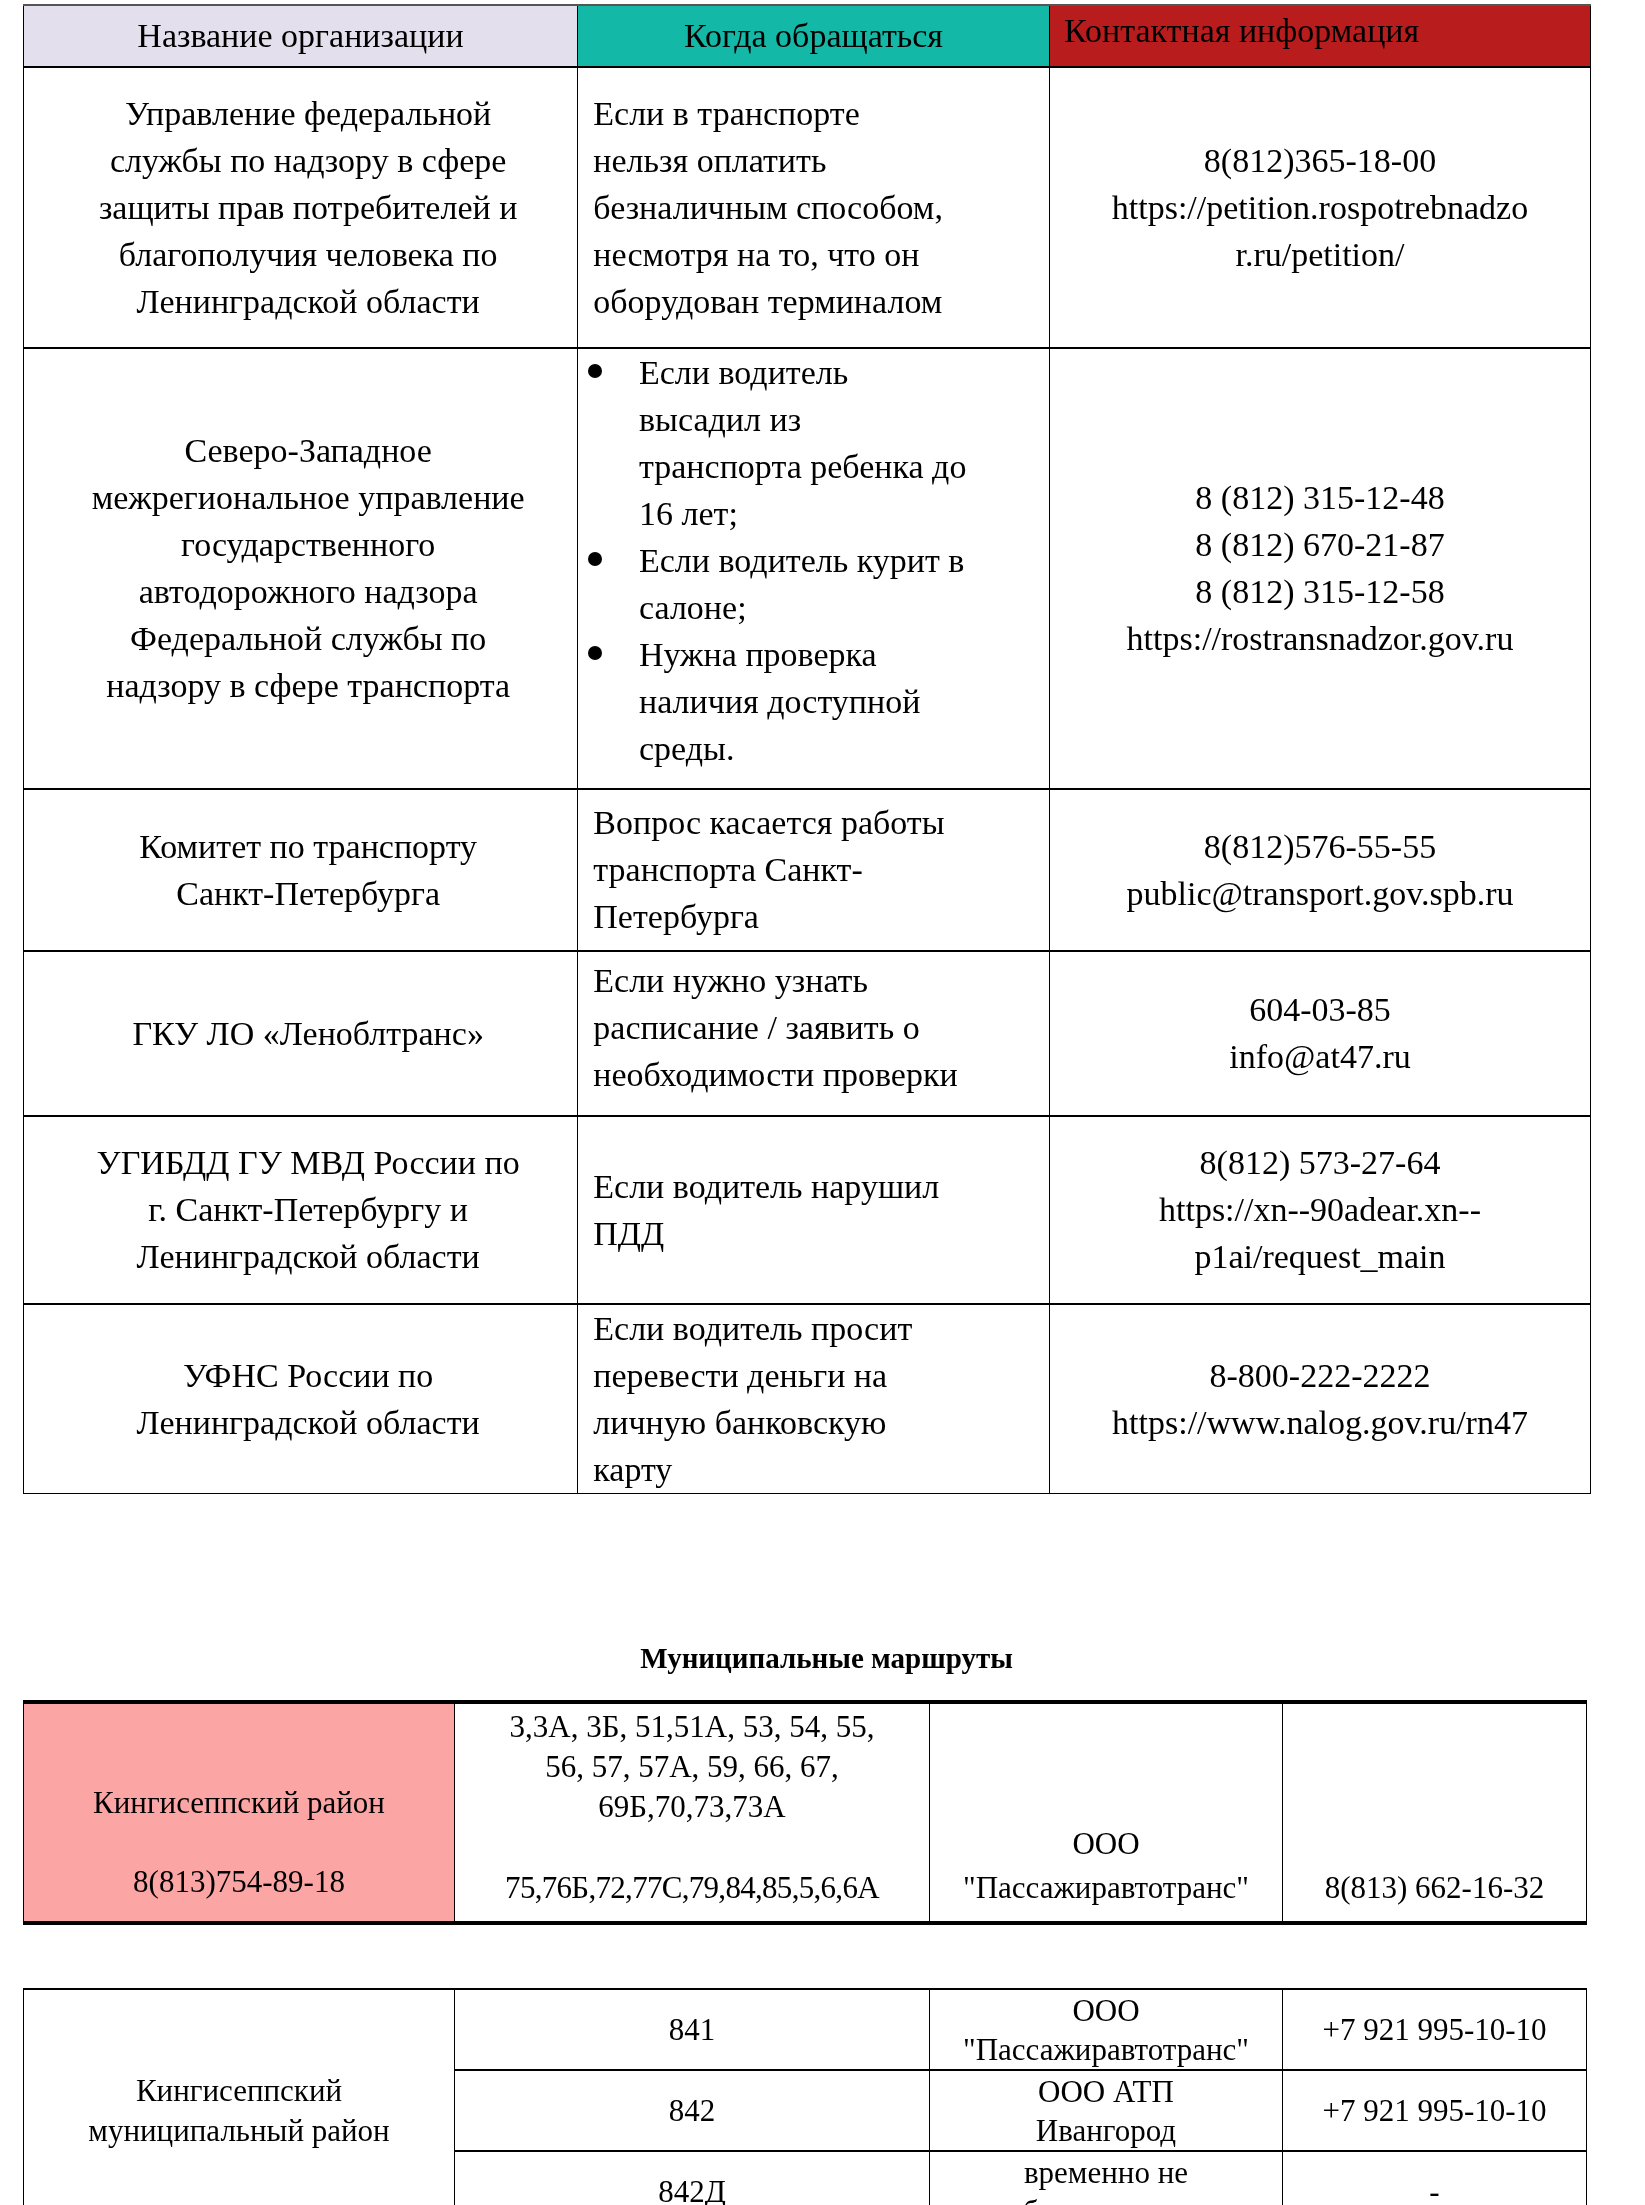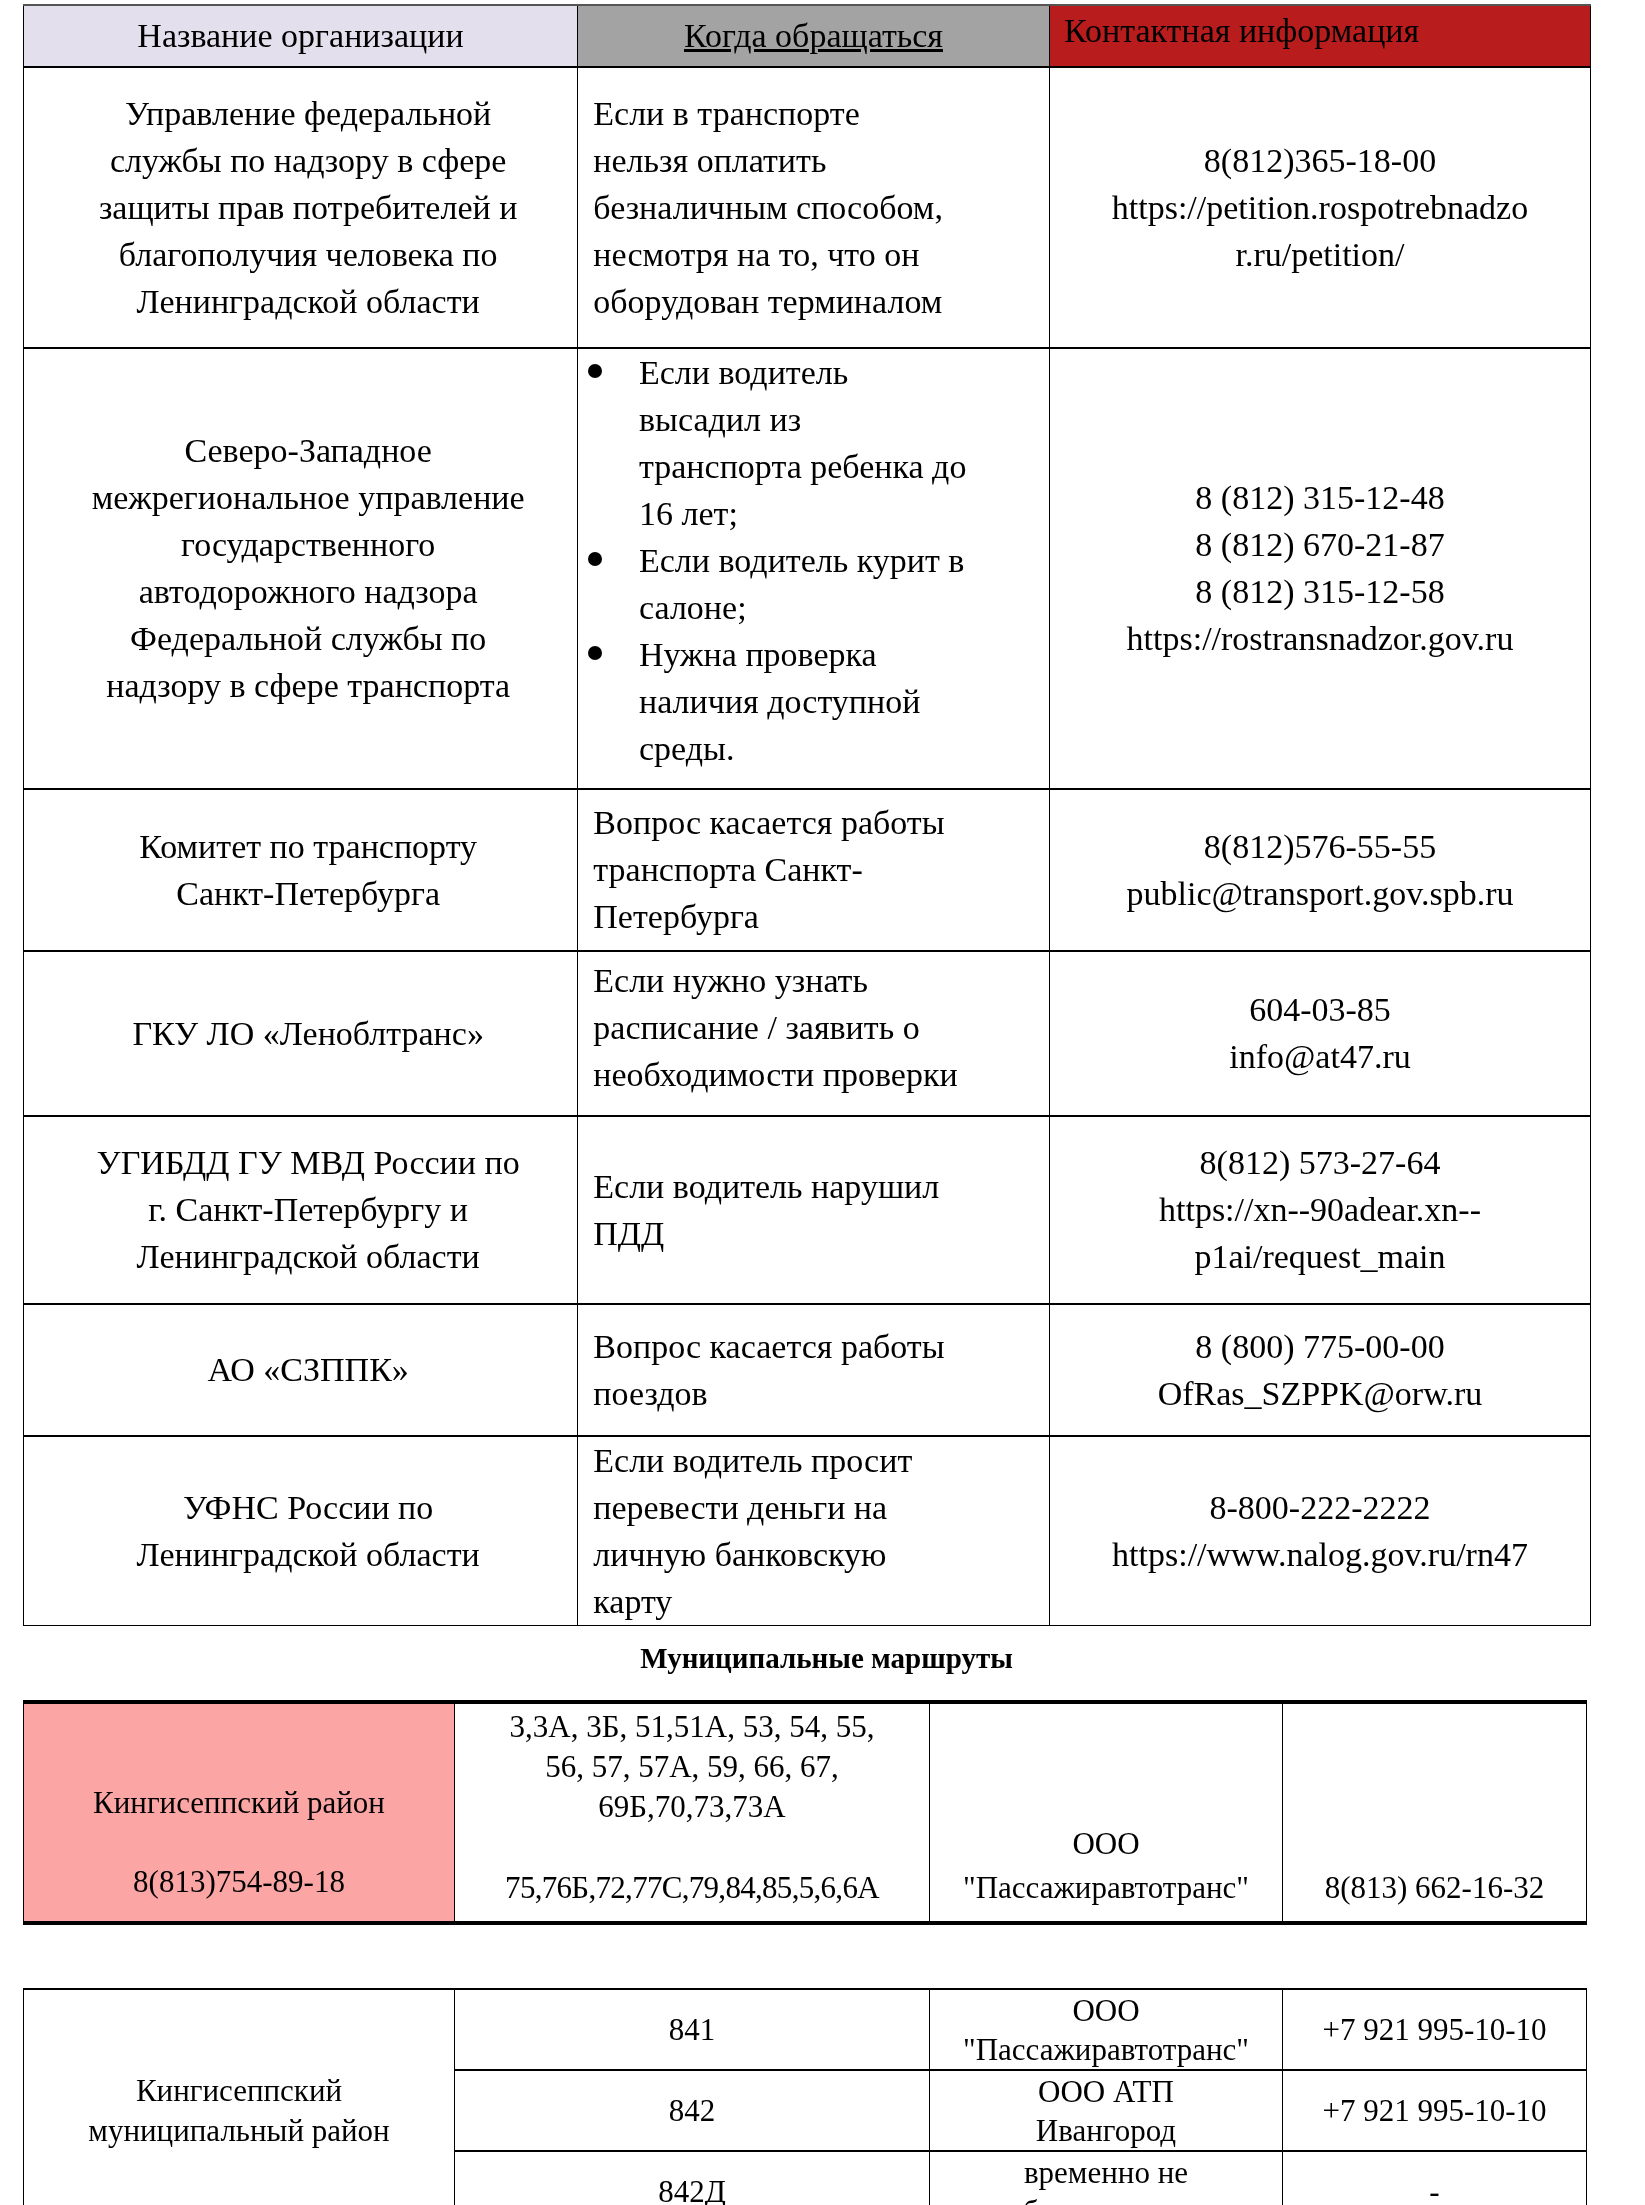--- a/index.html
+++ b/index.html
@@ -8,21 +8,21 @@
   table { border-collapse: collapse; position: absolute; table-layout: fixed; }
   td, th { border: 1.4px solid #000; padding: 0; vertical-align: middle; font-weight: normal; }
 
   
   #main-table { left: 23px; top: 3.5px; width: 1567px; font-size: 34px; line-height: 47px; }
   #main-table col.c1 { width: 554px; }
   #main-table col.c2 { width: 472px; }
   #main-table col.c3 { width: 541px; }
   #main-table thead th { height: 60px; text-align: center; border-top: 2.1px solid #555; }
   #main-table thead th.h1 { background: #e3dfec; }
-  #main-table thead th.h2 { background: #a3a3a3; text-decoration: underline; }
+  #main-table thead th.h2 { background: #14b8a6; }
   #main-table thead th.h3 { background: #b91c1c; text-align: left; padding-left: 14px; vertical-align: top; line-height: 49px; }
   #main-table tbody tr { border-top: 2.8px solid #000; }
   #main-table td.org { padding-left: 15.3px; text-align: center; }
   #main-table td.when { padding-left: 15.3px; text-align: left; }
   #main-table td.contact { text-align: center; padding: 0 7px; }
   #main-table tr.r1 { height: 281px; }
   #main-table tr.r2 { height: 441px; }
   #main-table tr.r3 { height: 162px; }
   #main-table tr.r4 { height: 165px; }
   #main-table tr.r5 { height: 188px; }
@@ -186,33 +186,20 @@
         <span class="line">Если водитель нарушил</span>
         <span class="line">ПДД</span>
       </td>
       <td class="contact">
         <span class="line">8(812) 573-27-64</span>
         <span class="line">https://xn--90adear.xn--</span>
         <span class="line">p1ai/request_main</span>
       </td>
     </tr>
 
-    <tr class="r6">
-      <td class="org">
-        <span class="line">АО «СЗППК»</span>
-      </td>
-      <td class="when">
-        <span class="line">Вопрос касается работы</span>
-        <span class="line">поездов</span>
-      </td>
-      <td class="contact">
-        <span class="line">8 (800) 775-00-00</span>
-        <span class="line">OfRas_SZPPK@orw.ru</span>
-      </td>
-    </tr>
 
     <tr class="r7">
       <td class="org">
         <span class="line">УФНС России по</span>
         <span class="line">Ленинградской области</span>
       </td>
       <td class="when">
         <span class="line">Если водитель просит</span>
         <span class="line">перевести деньги на</span>
         <span class="line">личную банковскую</span>

